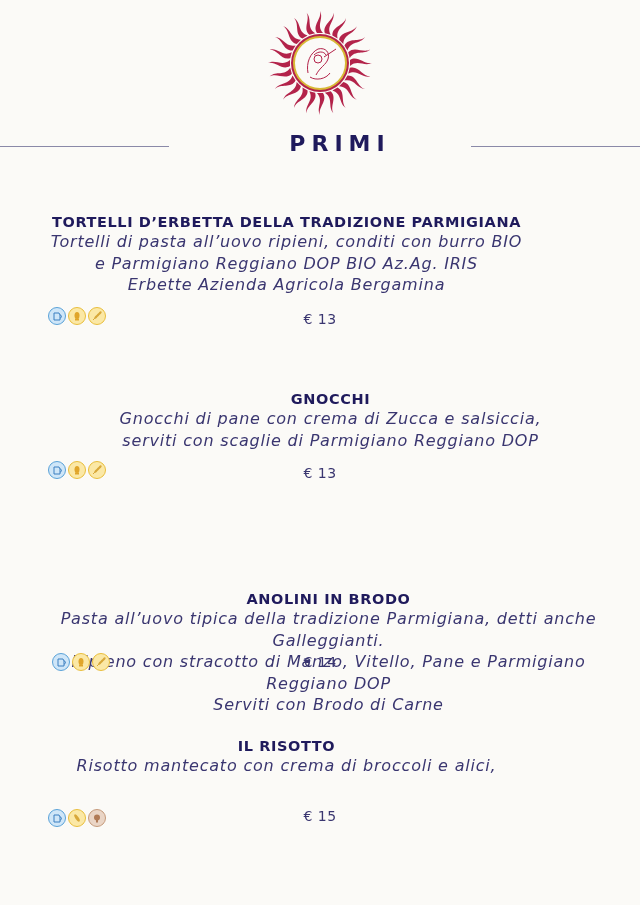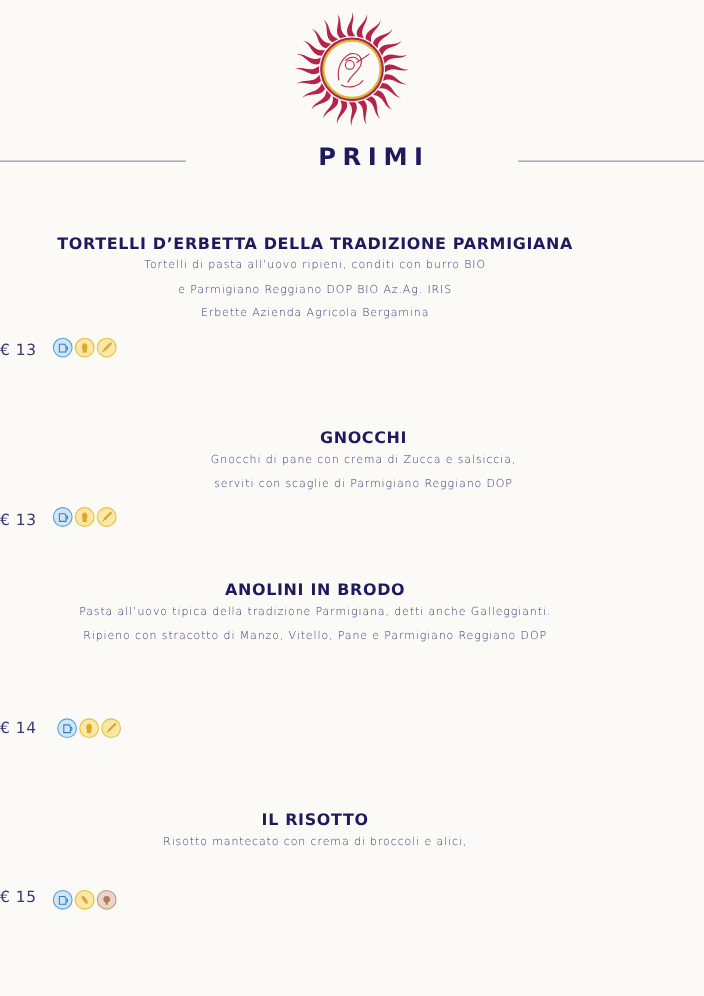--- a/index.html
+++ b/index.html
@@ -16,25 +16,25 @@
   }
   .rule { position: absolute; top: 146px; height: 1px; background: #8a89a8; }
   .rule.left { left: 0; width: 169px; }
   .rule.right { left: 471px; width: 169px; }
   .dish { position: absolute; left: 0; width: 573px; text-align: center; }
   .dish-name {
     font-family: "DejaVu Sans", sans-serif; font-weight: bold; font-size: 14.5px;
     letter-spacing: 0.6px; color: #1f1a5c; line-height: 18px;
   }
   .dish-desc {
-    font-family: "DejaVu Sans", sans-serif; font-size: 10px;
+    font-family: "DejaVu Sans", sans-serif; font-style: italic; font-size: 16px;
     letter-spacing: 0.8px; color: #3a3670; line-height: 21.5px; font-weight: 300;
   }
   .price {
-    position: absolute; left: 0; width: 640px; text-align: left;
+    position: absolute; left: 0; width: 640px; text-align: center;
     font-family: "DejaVu Sans", sans-serif; font-size: 14px; color: #3a3670; letter-spacing: 0.5px;
   }
   .icons { position: absolute; display: flex; gap: 2px; }
   .ic { width: 18px; height: 18px; border-radius: 50%; box-sizing: border-box; display: flex; align-items: center; justify-content: center; }
   .ic svg { width: 12px; height: 12px; }
   .ic.blue { background: #cfe6f8; border: 1.5px solid #5aa2d8; }
   .ic.yellow { background: #fbe8a6; border: 1.5px solid #e9be3c; }
   .ic.brown { background: #ead5c6; border: 1.5px solid #c59a7b; }
 </style>
 </head>
@@ -136,24 +136,25 @@
       <svg viewBox="0 0 12 12">
         <path d="M2,10 L10,2" stroke="#d8a83a" stroke-width="1"></path>
         <ellipse cx="5" cy="7" rx="1.2" ry="2" fill="#d8a83a" transform="rotate(45 5 7)"></ellipse>
         <ellipse cx="7" cy="5" rx="1.2" ry="2" fill="#d8a83a" transform="rotate(45 7 5)"></ellipse>
         <ellipse cx="9" cy="3" rx="1.2" ry="2" fill="#d8a83a" transform="rotate(45 9 3)"></ellipse>
       </svg>
     </div>
 </div>
 <div class="price" style="top:465px;">€ 13</div>
 
-<div class="dish" style="top:528px;">
+<div class="dish" style="top:590px;margin-left:42px;">
   <div class="dish-name">ANOLINI IN BRODO</div>
   <div class="dish-desc">Pasta all’uovo tipica della tradizione Parmigiana, detti anche Galleggianti.</div>
   <div class="dish-desc">Ripieno con stracotto di Manzo, Vitello, Pane e Parmigiano Reggiano DOP</div>
+  <div class="dish-desc">Serviti con Brodo di Carne</div>
 </div>
 <div class="icons" style="left:52px; top:653px;">
   <div class="ic blue">
       <svg viewBox="0 0 12 12">
         <path d="M3,3 H8 L9,5 V10 H3 V5 Z" fill="none" stroke="#3b7fc0" stroke-width="1"></path>
         <path d="M9,5 C11,5 11,8 9,8" fill="none" stroke="#3b7fc0" stroke-width="1"></path>
       </svg>
     </div>
   <div class="ic yellow">
       <svg viewBox="0 0 12 12">

